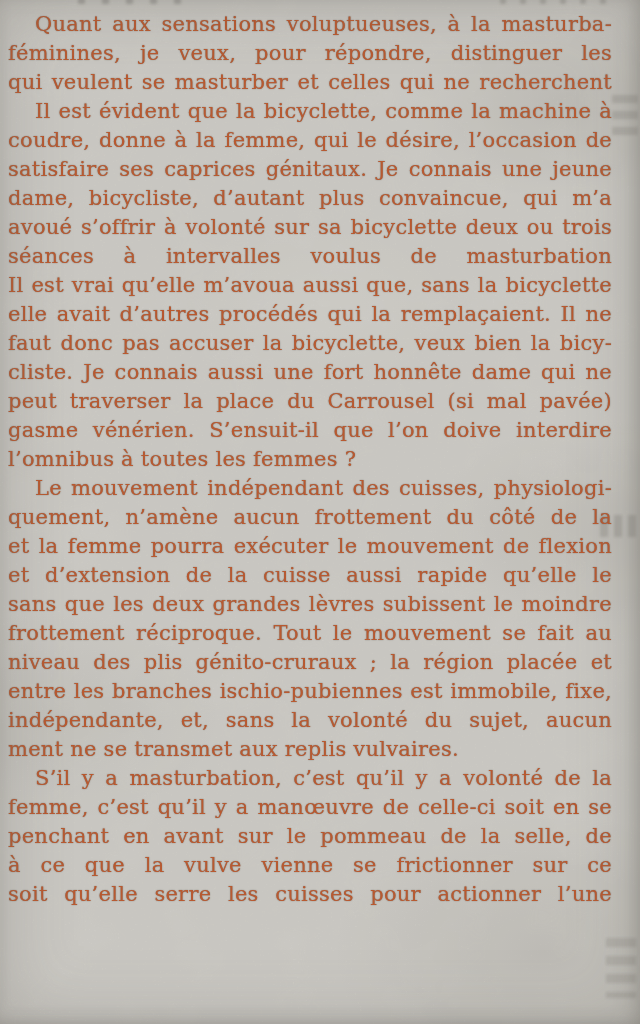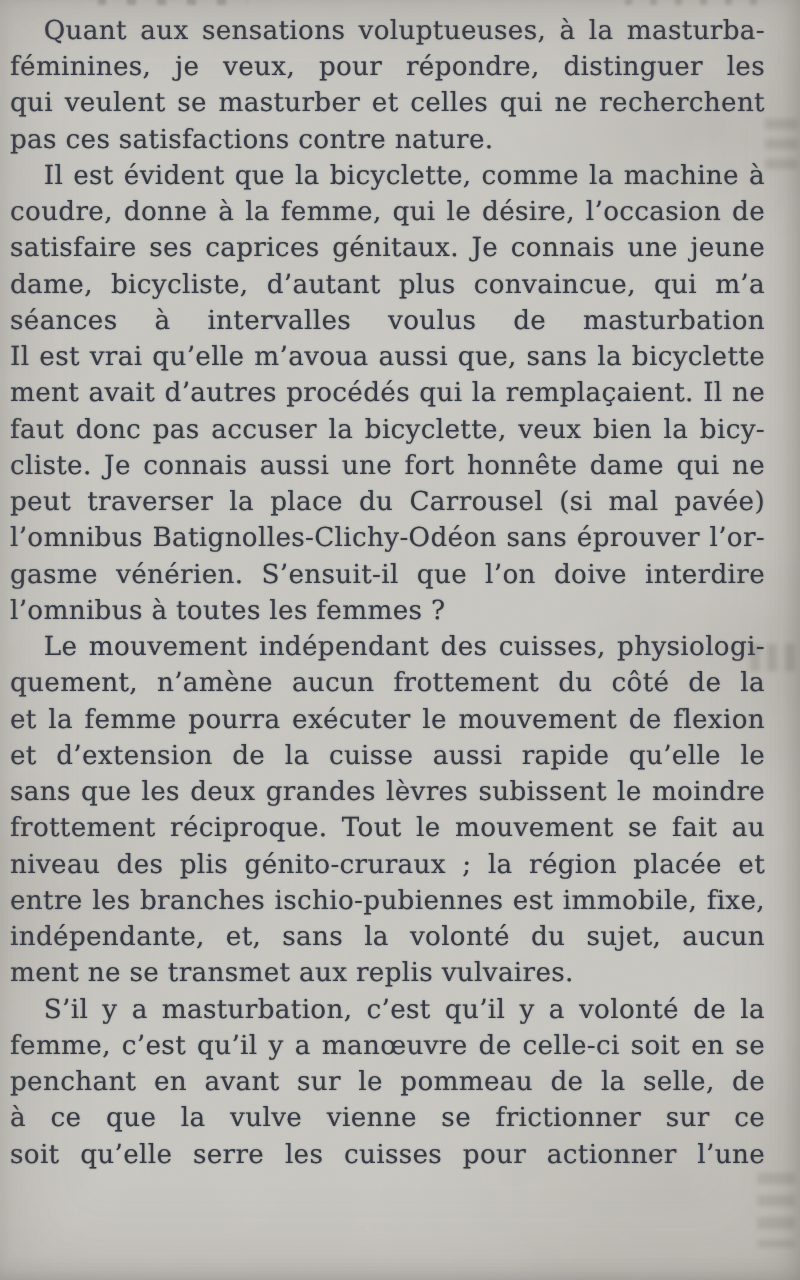--- a/index.html
+++ b/index.html
@@ -7,21 +7,21 @@
     padding: 0;
     background: #d8d6d1;
   }
   .page {
     position: relative;
     width: 640px;
     height: 1024px;
     background: #d8d6d1;
     overflow: hidden;
     font-family: "DejaVu Serif", "Liberation Serif", serif;
-    color: #0f172a;
+    color: #c2410c;
   }
   
   .mottle {
     position: absolute;
     inset: 0;
     background:
       radial-gradient(220px 140px at 88% 10%, rgba(120,116,108,0.18), transparent 70%),
       radial-gradient(260px 160px at 95% 52%, rgba(120,116,108,0.15), transparent 70%),
       radial-gradient(300px 200px at 85% 93%, rgba(120,116,108,0.16), transparent 70%),
       radial-gradient(240px 150px at 8% 70%, rgba(120,116,108,0.10), transparent 70%),
@@ -106,32 +106,31 @@
   <div class="remnant remnant-a"></div>
   <div class="remnant remnant-b"></div>
   <div class="bleed bleed-1"></div>
   <div class="bleed bleed-2"></div>
   <div class="bleed bleed-3"></div>
 
   <main class="text-block">
       <div class="line indent"><span>Quant aux sensations voluptueuses, à la masturba-</span></div>
       <div class="line"><span>féminines, je veux, pour répondre, distinguer les femmes</span></div>
       <div class="line"><span>qui veulent se masturber et celles qui ne recherchent</span></div>
-      <div class="line left"><span>pas ces satisfactions contre nature.</span></div>
       <div class="line indent"><span>Il est évident que la bicyclette, comme la machine à</span></div>
       <div class="line"><span>coudre, donne à la femme, </span><span class="it">qui le désire</span><span>, l’occasion de</span></div>
       <div class="line"><span>satisfaire ses caprices génitaux. Je connais une jeune</span></div>
       <div class="line"><span>dame, bicycliste, d’autant plus convaincue, qui m’a</span></div>
+      <div class="line"><span>avoué s’offrir à volonté sur sa bicyclette deux ou trois</span></div>
       <div class="line"><span>séances à intervalles voulus de masturbation complète.</span></div>
       <div class="line"><span>Il est vrai qu’elle m’avoua aussi que, sans la bicyclette</span></div>
-      <div class="line"><span>ment avait d’autres procédés qui la remplaçaient. Il ne</span></div>
+      <div class="line"><span>elle avait d’autres procédés qui la remplaçaient. Il ne</span></div>
       <div class="line"><span>faut donc pas accuser la bicyclette, veux bien la bicy-</span></div>
       <div class="line"><span>cliste. Je connais aussi une fort honnête dame qui ne</span></div>
       <div class="line"><span>peut traverser la place du Carrousel (si mal pavée) dans</span></div>
-      <div class="line"><span>l’omnibus Batignolles-Clichy-Odéon sans éprouver l’or-</span></div>
       <div class="line"><span>gasme vénérien. S’ensuit-il que l’on doive interdire</span></div>
       <div class="line left"><span>l’omnibus à toutes les femmes ?</span></div>
       <div class="line indent"><span>Le mouvement indépendant des cuisses, physiologi-</span></div>
       <div class="line"><span>quement, n’amène aucun frottement du côté de la vulve</span></div>
       <div class="line"><span>et la femme pourra exécuter le mouvement de flexion</span></div>
       <div class="line"><span>et d’extension de la cuisse aussi rapide qu’elle le voudra</span></div>
       <div class="line"><span>sans que les deux grandes lèvres subissent le moindre</span></div>
       <div class="line"><span>frottement réciproque. Tout le mouvement se fait au</span></div>
       <div class="line"><span>niveau des plis génito-cruraux ; la région placée et </span></div>
       <div class="line"><span>entre les branches ischio-pubiennes est immobile, fixe,</span></div>

